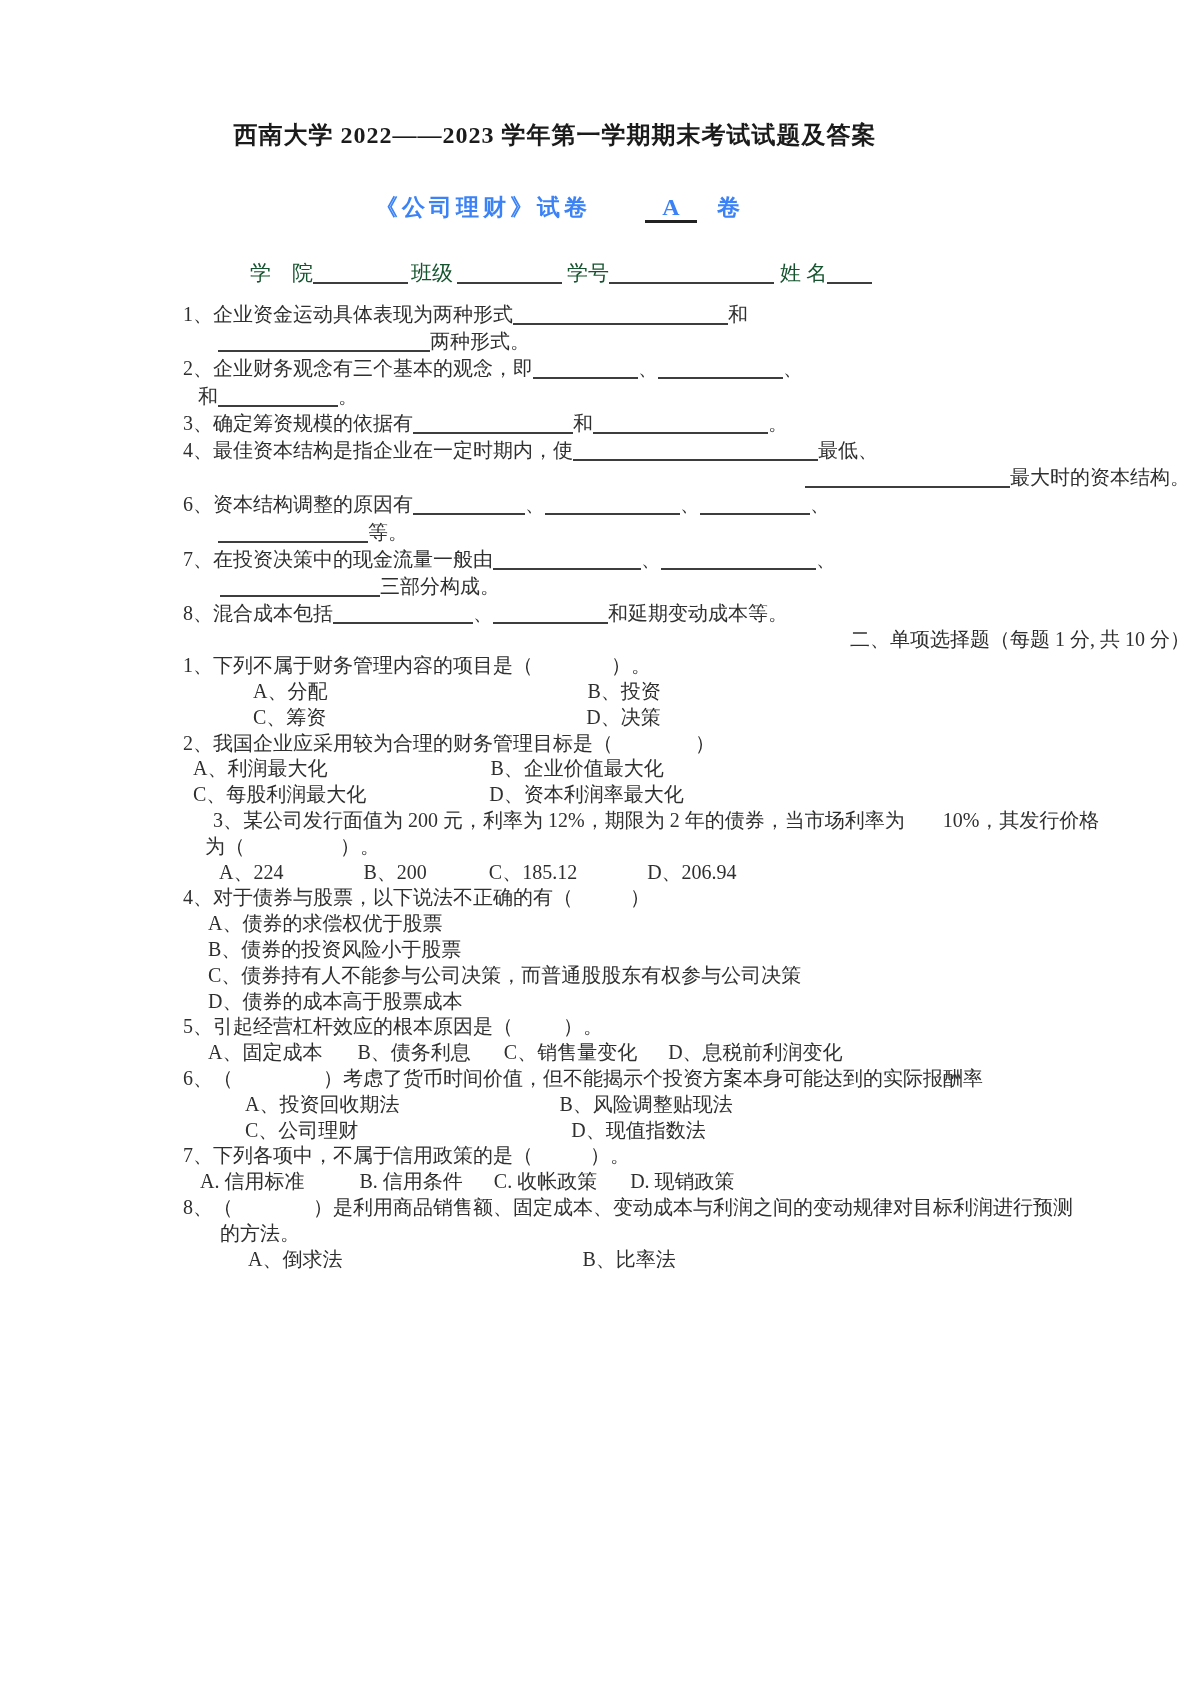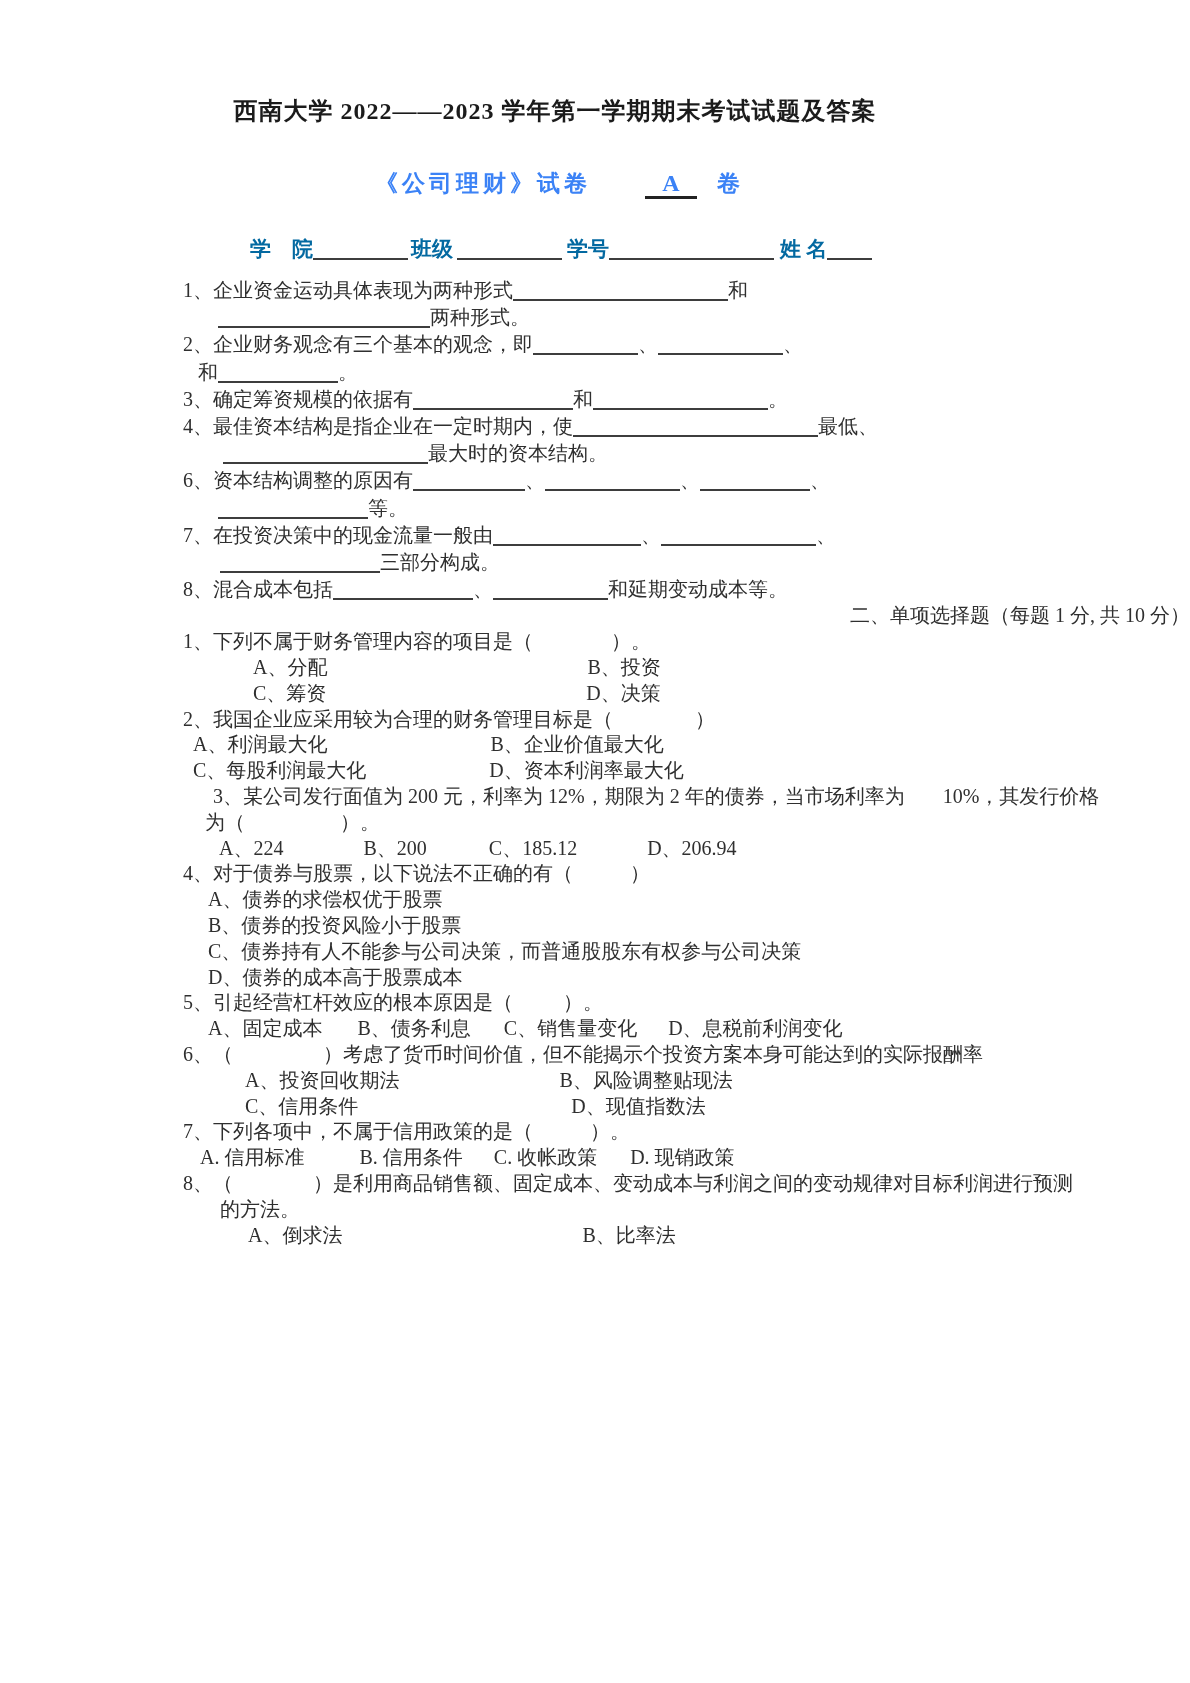--- a/index.html
+++ b/index.html
@@ -1,37 +1,37 @@
 <!DOCTYPE html>
 <html><head>
 <meta charset="utf-8">
 <style>
   html,body{margin:0;padding:0;background:#ffffff;}
   .sheet{
     position:relative;width:1190px;height:1569px;background:#ffffff;
     font-family:"Liberation Serif","DejaVu Serif",serif;color:#2f2f2f;
-    overflow:hidden;box-sizing:border-box;padding-top:96px;padding-left:180px;
+    overflow:hidden;box-sizing:border-box;padding-top:120px;padding-left:180px;
   }
   .title{
     margin:0;width:750px;text-align:center;
     font-size:24px;line-height:30px;font-weight:700;color:#1b1b1b;letter-spacing:1px;
   }
   .subtitle{
     margin-top:42px;padding-left:195px;font-size:23px;line-height:32px;
     font-weight:700;color:#3b82f6;white-space:nowrap;
   }
   .sub-course{letter-spacing:4px;}
   .sub-gap1{display:inline-block;width:54px;}
   .sub-variant{
     display:inline-block;width:52px;text-align:center;
     border-bottom:3px solid #222;font-size:24px;line-height:26px;
   }
   .sub-gap2{display:inline-block;width:20px;}
   .info-host{margin-top:36px;}
-  .info-host .line{font-size:21px;line-height:26px;font-weight:700;color:#0369a1;white-space:nowrap;}
+  .info-host .line{font-size:21px;line-height:26px;font-weight:400;color:#14532d;white-space:nowrap;}
   .content1{margin-top:15px;}
   .content1 .line{font-size:20px;line-height:27.2px;white-space:nowrap;}
   .content2 .line{font-size:20px;line-height:25.8px;white-space:nowrap;}
   .seg-blank{
     display:inline-block;height:18px;border-bottom:2px solid #3d3d3d;
     vertical-align:-4px;
   }
   .seg-gap{display:inline-block;height:2px;}
 </style>
 </head>
@@ -48,21 +48,21 @@
       <div class="line" style="padding-left: 70px;"><span class="seg-text">学　院</span><span class="seg-blank" style="width: 95px;"></span><span class="seg-gap" style="width: 3px;"></span><span class="seg-text">班级</span><span class="seg-gap" style="width: 4px;"></span><span class="seg-blank" style="width: 105px;"></span><span class="seg-gap" style="width: 5px;"></span><span class="seg-text">学号</span><span class="seg-blank" style="width: 165px;"></span><span class="seg-gap" style="width: 6px;"></span><span class="seg-text">姓 名</span><span class="seg-blank" style="width: 45px;"></span></div>
     </div>
 
   <div id="section1" class="content1">
       <div class="line" style="padding-left: 3px;"><span class="seg-text">1、企业资金运动具体表现为两种形式</span><span class="seg-blank" style="width: 215px;"></span><span class="seg-text">和</span></div>
       <div class="line" style="padding-left: 38px;"><span class="seg-blank" style="width: 212px;"></span><span class="seg-text">两种形式。</span></div>
       <div class="line" style="padding-left: 3px;"><span class="seg-text">2、企业财务观念有三个基本的观念，即</span><span class="seg-blank" style="width: 105px;"></span><span class="seg-text">、</span><span class="seg-blank" style="width: 125px;"></span><span class="seg-text">、</span></div>
       <div class="line" style="padding-left: 18px;"><span class="seg-text">和</span><span class="seg-blank" style="width: 120px;"></span><span class="seg-text">。</span></div>
       <div class="line" style="padding-left: 3px;"><span class="seg-text">3、确定筹资规模的依据有</span><span class="seg-blank" style="width: 160px;"></span><span class="seg-text">和</span><span class="seg-blank" style="width: 175px;"></span><span class="seg-text">。</span></div>
       <div class="line" style="padding-left: 3px;"><span class="seg-text">4、最佳资本结构是指企业在一定时期内，使</span><span class="seg-blank" style="width: 245px;"></span><span class="seg-text">最低、</span></div>
-      <div class="line" style="padding-left: 43px;"><span class="seg-blank" style="width: 205px;"></span><span class="seg-text">最大时的资本结构。</span></div>
+      <div class="line" style="padding-left: 43px; text-align: right;"><span class="seg-blank" style="width: 205px;"></span><span class="seg-text">最大时的资本结构。</span></div>
       <div class="line" style="padding-left: 3px;"><span class="seg-text">6、资本结构调整的原因有</span><span class="seg-blank" style="width: 112px;"></span><span class="seg-text">、</span><span class="seg-blank" style="width: 135px;"></span><span class="seg-text">、</span><span class="seg-blank" style="width: 110px;"></span><span class="seg-text">、</span></div>
       <div class="line" style="padding-left: 38px;"><span class="seg-blank" style="width: 150px;"></span><span class="seg-text">等。</span></div>
       <div class="line" style="padding-left: 3px;"><span class="seg-text">7、在投资决策中的现金流量一般由</span><span class="seg-blank" style="width: 148px;"></span><span class="seg-text">、</span><span class="seg-blank" style="width: 155px;"></span><span class="seg-text">、</span></div>
       <div class="line" style="padding-left: 40px;"><span class="seg-blank" style="width: 160px;"></span><span class="seg-text">三部分构成。</span></div>
       <div class="line" style="padding-left: 3px;"><span class="seg-text">8、混合成本包括</span><span class="seg-blank" style="width: 140px;"></span><span class="seg-text">、</span><span class="seg-blank" style="width: 115px;"></span><span class="seg-text">和延期变动成本等。</span></div>
     </div>
   <div id="section2" class="content2">
       <div class="line" style="padding-left: 3px; text-align: right;"><span class="seg-text">二、单项选择题（每题 1 分, 共 10 分）</span></div>
       <div class="line" style="padding-left: 3px;"><span class="seg-text">1、下列不属于财务管理内容的项目是（</span><span class="seg-gap" style="width: 78px;"></span><span class="seg-text">）。</span></div>
       <div class="line" style="padding-left: 73px;"><span class="seg-text">A、分配</span><span class="seg-gap" style="width: 260px;"></span><span class="seg-text">B、投资</span></div>
@@ -75,20 +75,20 @@
       <div class="line" style="padding-left: 39px;"><span class="seg-text">A、224</span><span class="seg-gap" style="width: 80px;"></span><span class="seg-text">B、200</span><span class="seg-gap" style="width: 62px;"></span><span class="seg-text">C、185.12</span><span class="seg-gap" style="width: 70px;"></span><span class="seg-text">D、206.94</span></div>
       <div class="line" style="padding-left: 3px;"><span class="seg-text">4、对于债券与股票，以下说法不正确的有（</span><span class="seg-gap" style="width: 57px;"></span><span class="seg-text">）</span></div>
       <div class="line" style="padding-left: 28px;"><span class="seg-text">A、债券的求偿权优于股票</span></div>
       <div class="line" style="padding-left: 28px;"><span class="seg-text">B、债券的投资风险小于股票</span></div>
       <div class="line" style="padding-left: 28px;"><span class="seg-text">C、债券持有人不能参与公司决策，而普通股股东有权参与公司决策</span></div>
       <div class="line" style="padding-left: 28px;"><span class="seg-text">D、债券的成本高于股票成本</span></div>
       <div class="line" style="padding-left: 3px;"><span class="seg-text">5、引起经营杠杆效应的根本原因是（</span><span class="seg-gap" style="width: 50px;"></span><span class="seg-text">）。</span></div>
       <div class="line" style="padding-left: 28px;"><span class="seg-text">A、固定成本</span><span class="seg-gap" style="width: 35px;"></span><span class="seg-text">B、债务利息</span><span class="seg-gap" style="width: 33px;"></span><span class="seg-text">C、销售量变化</span><span class="seg-gap" style="width: 31px;"></span><span class="seg-text">D、息税前利润变化</span></div>
       <div class="line" style="padding-left: 3px;"><span class="seg-text">6、（</span><span class="seg-gap" style="width: 90px;"></span><span class="seg-text">）考虑了货币时间价值，但不能揭示个投资方案本身可能达到的实际报酬率</span></div>
       <div class="line" style="padding-left: 65px;"><span class="seg-text">A、投资回收期法</span><span class="seg-gap" style="width: 160px;"></span><span class="seg-text">B、风险调整贴现法</span></div>
-      <div class="line" style="padding-left: 65px;"><span class="seg-text">C、信用条件</span><span class="seg-gap" style="width: 213px;"></span><span class="seg-text">D、现值指数法</span></div>
+      <div class="line" style="padding-left: 65px;"><span class="seg-text">C、公司理财</span><span class="seg-gap" style="width: 213px;"></span><span class="seg-text">D、现值指数法</span></div>
       <div class="line" style="padding-left: 3px;"><span class="seg-text">7、下列各项中，不属于信用政策的是（</span><span class="seg-gap" style="width: 57px;"></span><span class="seg-text">）。</span></div>
       <div class="line" style="padding-left: 20px;"><span class="seg-text">A. 信用标准</span><span class="seg-gap" style="width: 55px;"></span><span class="seg-text">B. 信用条件</span><span class="seg-gap" style="width: 31px;"></span><span class="seg-text">C. 收帐政策</span><span class="seg-gap" style="width: 33px;"></span><span class="seg-text">D. 现销政策</span></div>
       <div class="line" style="padding-left: 3px;"><span class="seg-text">8、（</span><span class="seg-gap" style="width: 80px;"></span><span class="seg-text">）是利用商品销售额、固定成本、变动成本与利润之间的变动规律对目标利润进行预测</span></div>
       <div class="line" style="padding-left: 40px;"><span class="seg-text">的方法。</span></div>
       <div class="line" style="padding-left: 68px;"><span class="seg-text">A、倒求法</span><span class="seg-gap" style="width: 240px;"></span><span class="seg-text">B、比率法</span></div>
     </div>
 </div>
 
 </body></html>

